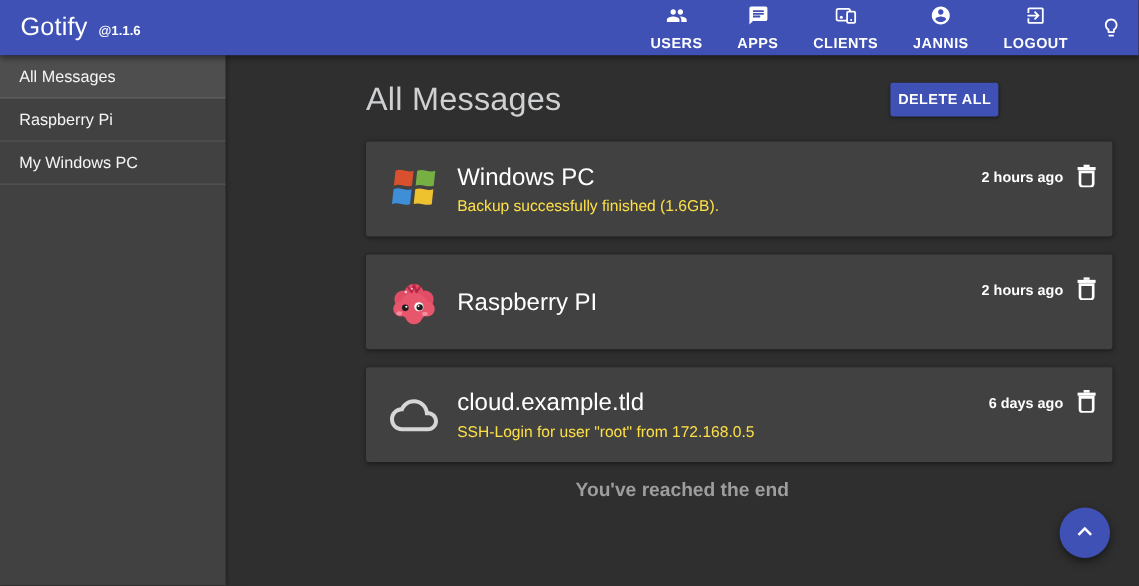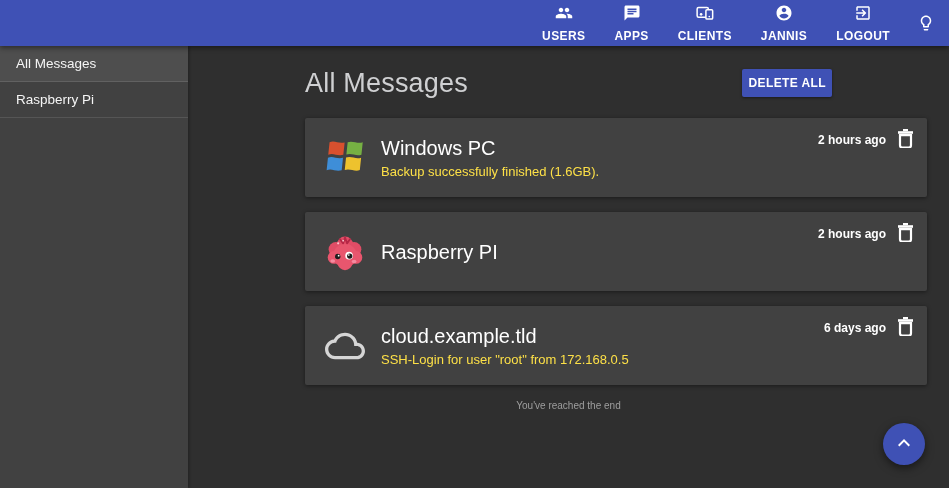--- a/index.html
+++ b/index.html
@@ -47,39 +47,43 @@
 
   .card {
     position:relative; width:622px; height:79px; margin-bottom:15px;
     background:#414141; border-radius:2px; box-shadow:0 1px 4px rgba(0,0,0,.45);
     display:flex; align-items:center; padding-left:20px;
   }
   .app-icon { width:40px; height:40px; flex:0 0 40px; }
   .card-text { margin-left:16px; padding-right:150px; }
   .card-title { font-size:20px; font-weight:400; color:#ffffff; line-height:26px; }
   .card-msg { font-size:13px; color:#fde047; line-height:17px; margin-top:2px; }
-  .card-right { position:absolute; top:11px; right:13px; display:flex; align-items:flex-start; gap:11px; }
+  .card-right { position:absolute; top:19px; right:13px; display:flex; align-items:flex-start; gap:11px; }
   .time { font-size:12px; font-weight:700; color:#fff; line-height:18px; margin-top:2px; }
   .trash-btn { background:none; border:none; cursor:pointer; padding:0; display:flex; }
 
-  .end-text { text-align:center; font-size:10px; font-weight:400; color:#9e9e9e; margin-top:10px; }
+  .end-text { text-align:center; font-size:16px; font-weight:700; color:#9e9e9e; margin-top:10px; }
 
   
   .fab {
     position:absolute; left:883px; top:423px; width:42px; height:42px; border-radius:50%;
     background:#3f51b5; border:none; cursor:pointer; display:flex; align-items:center; justify-content:center;
     box-shadow:0 3px 8px rgba(0,0,0,.5); z-index:40;
   }
 </style>
 </head>
 <body>
 
 <div id="app">
 
   <header class="topbar">
+    <div class="brand-group">
+      <span class="brand">Gotify</span>
+      <span class="version">@1.1.6</span>
+    </div>
     <nav class="topnav">
       <button class="nav-item">
         <span>
           <svg class="icon-18" viewBox="0 0 24 24">
               <path fill="#fff" d="M16 11c1.66 0 2.99-1.34 2.99-3S17.66 5 16 5c-1.66 0-3 1.34-3 3s1.34 3 3 3zm-8 0c1.66 0 2.99-1.34 2.99-3S9.66 5 8 5C6.34 5 5 6.34 5 8s1.34 3 3 3zm0 2c-2.33 0-7 1.17-7 3.5V19h14v-2.5c0-2.33-4.67-3.5-7-3.5zm8 0c-.29 0-.62.02-.97.05 1.16.84 1.97 1.97 1.97 3.45V19h6v-2.5c0-2.33-4.67-3.5-7-3.5z"></path>
             </svg>
         </span>
         <span class="lbl">USERS</span>
       </button>
       <button class="nav-item">
@@ -126,20 +130,23 @@
       </span>
     </button>
   </header>
 
   <aside class="sidebar">
     <div class="side-item selected">
       <span>All Messages</span>
     </div>
     <div class="side-item">
       <span>Raspberry Pi</span>
+    </div>
+    <div class="side-item">
+      <span>My Windows PC</span>
     </div>
   </aside>
 
   <main class="main">
     <div class="content-inner">
       <div class="head-row">
         <h1 class="page-title">All Messages</h1>
         <button class="delete-all">DELETE ALL</button>
       </div>
 

